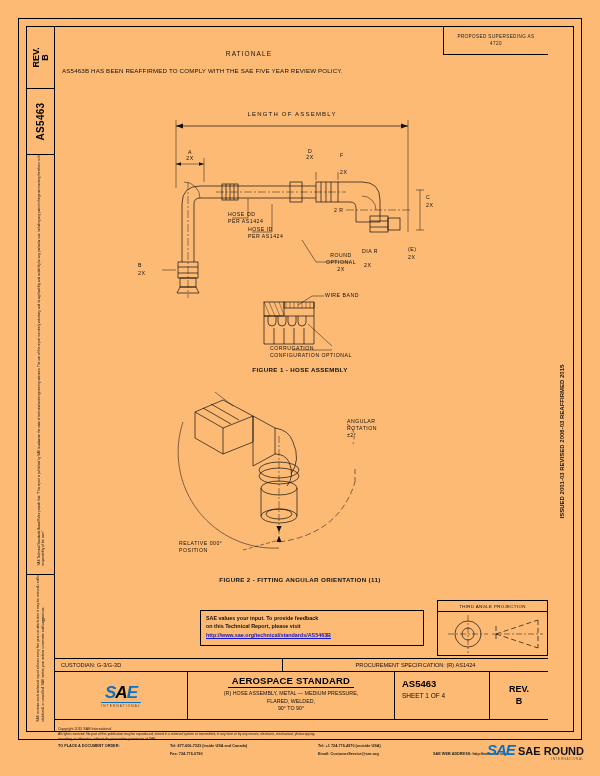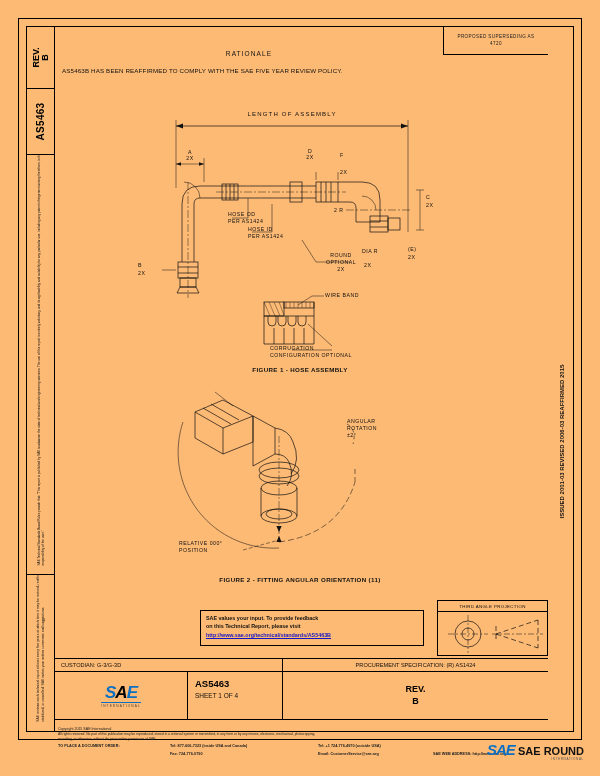--- a/index.html
+++ b/index.html
@@ -554,20 +554,28 @@
     <div class="strip-r">PROCUREMENT SPECIFICATION: (R) AS1424</div>
   </div>
 
   <div class="title-block">
     <div class="tb-logo">
       <div class="sae-logo">
         <div class="mark">S<span class="bar">A</span>E</div>
         <div class="intl">INTERNATIONAL</div>
       </div>
     </div>
+    <div class="tb-mid">
+      <div class="as-title">AEROSPACE STANDARD</div>
+      <div class="as-sub">
+        <div>(R) HOSE ASSEMBLY, METAL — MEDIUM PRESSURE,</div>
+        <div>FLARED, WELDED,</div>
+        <div>90° TO 90°</div>
+      </div>
+    </div>
     <div class="tb-doc">
       <div class="docno">AS5463</div>
       <div class="sheet">SHEET 1 OF 4</div>
     </div>
     <div class="tb-rev">
       <div>REV.</div>
       <div>B</div>
     </div>
   </div>
 

